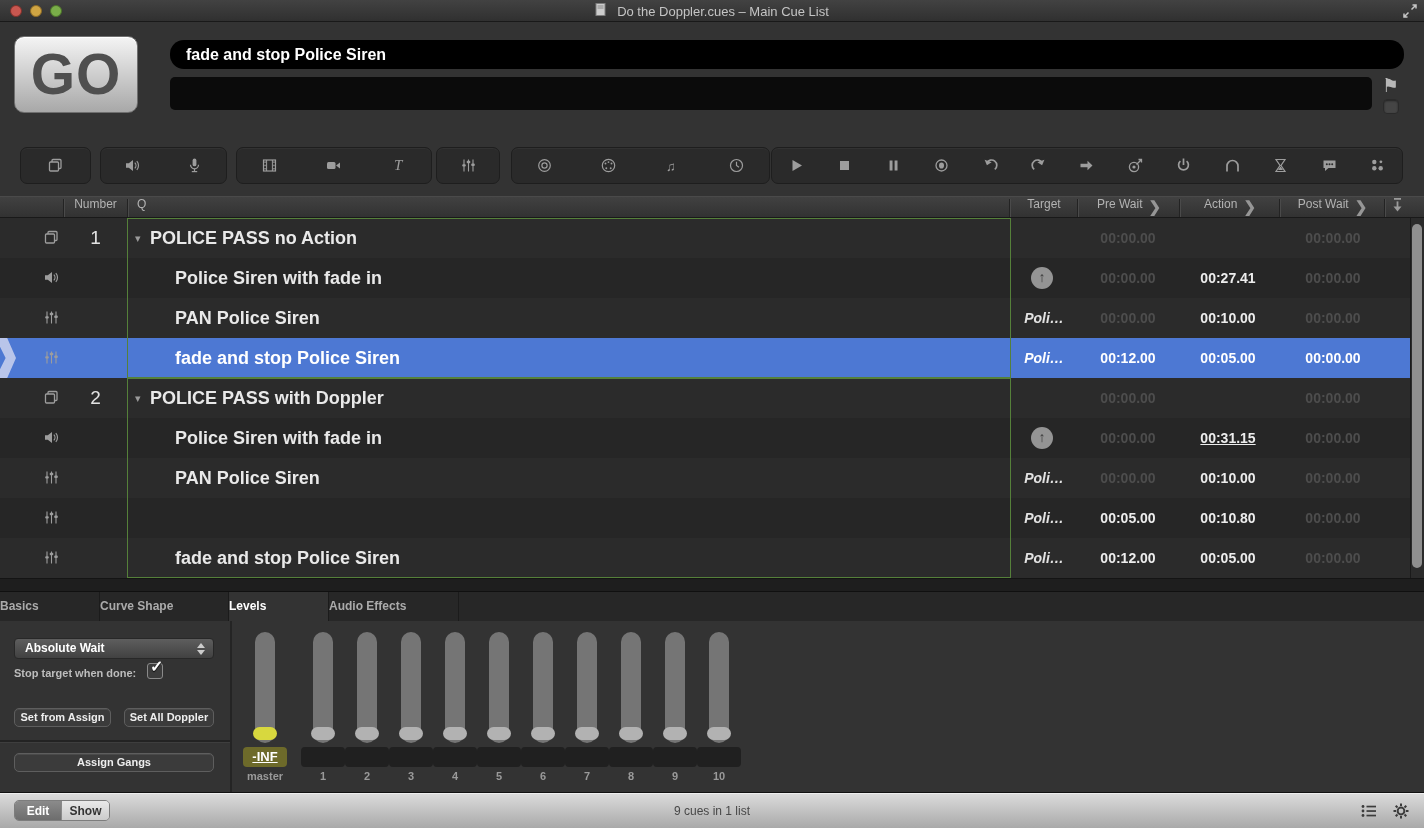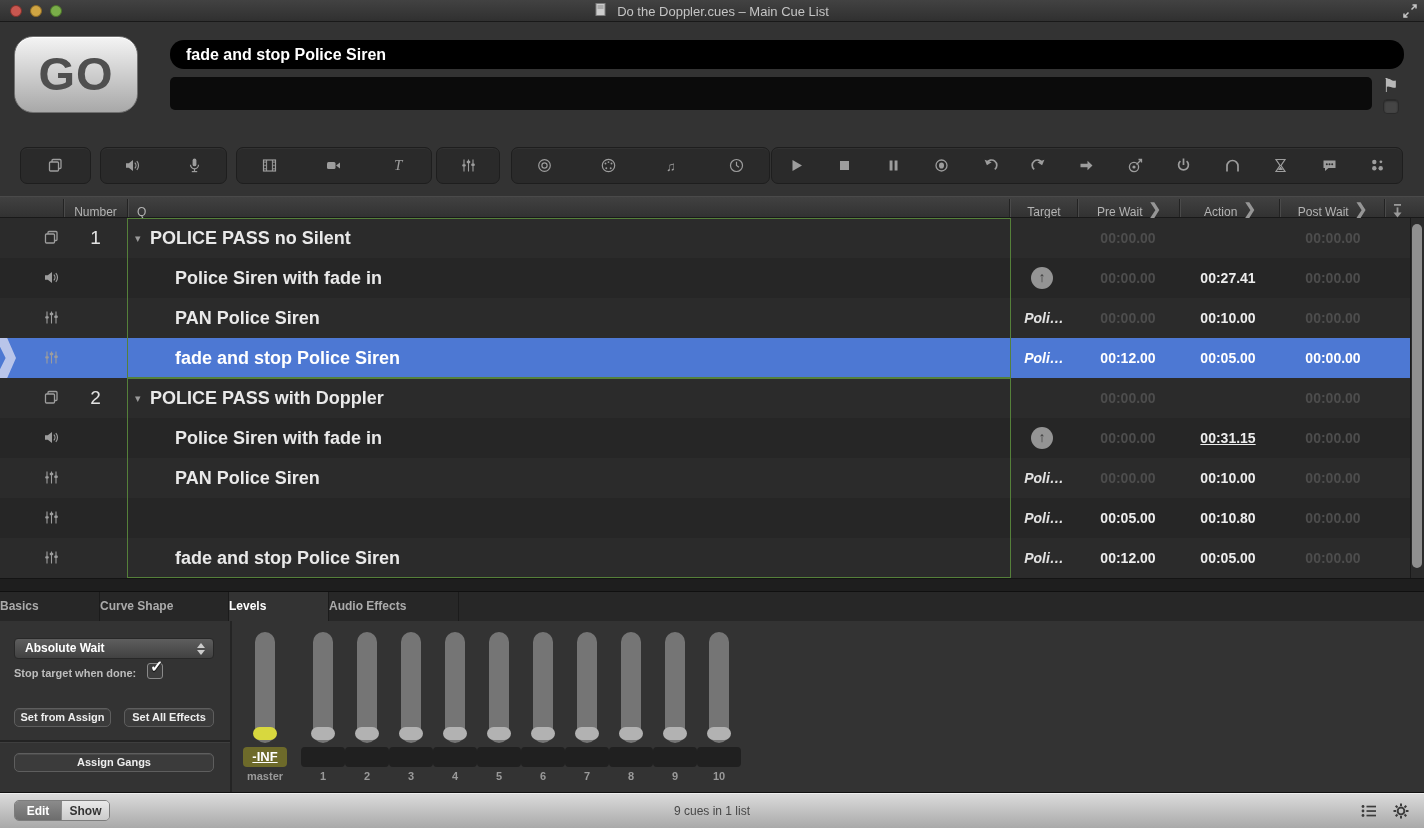--- a/index.html
+++ b/index.html
@@ -7,31 +7,31 @@
 #app{position:relative;width:1424px;height:828px;background:#333;font-family:"Liberation Sans",sans-serif;overflow:hidden;user-select:none}
 
 .titlebar{position:absolute;left:0;top:0;width:1424px;height:22px;background:linear-gradient(#424242,#303030);border-bottom:1px solid #191919}
 .tl{position:absolute;top:5px;width:12px;height:12px;border-radius:50%}
 .tl.red{left:10px;background:#c95750;border:1px solid #80302b}
 .tl.yellow{left:30px;background:#d0a543;border:1px solid #8d6b26}
 .tl.green{left:50px;background:#7aae49;border:1px solid #4c732a}
 .title-wrap{position:absolute;left:0;top:0;width:100%;height:22px;display:flex;align-items:center;justify-content:center;gap:11px;color:#c4c4c4;font-size:13px}
 .fs-icon{position:absolute;right:6px;top:3px;width:16px;height:16px}
 
-.gobtn{position:absolute;left:14px;top:36px;width:124px;height:77px;border-radius:19px;background:linear-gradient(#f4f4f4,#a8a8a8);border:1px solid #6f6f6f;color:#4f4f4f;font-size:47px;font-weight:bold;text-align:center;line-height:74px;letter-spacing:1px;box-shadow:inset 0 1px 0 #fff}
+.gobtn{position:absolute;left:14px;top:36px;width:124px;height:77px;border-radius:10px;background:linear-gradient(#f4f4f4,#a8a8a8);border:1px solid #6f6f6f;color:#4f4f4f;font-size:57px;font-weight:bold;text-align:center;line-height:74px;letter-spacing:1px;box-shadow:inset 0 1px 0 #fff}
 .cuename{position:absolute;left:170px;top:40px;width:1234px;height:29px;border-radius:14px;background:#000;color:#fff;font-size:16px;font-weight:bold;line-height:29px;padding-left:16px}
 .notesfield{position:absolute;left:170px;top:77px;width:1202px;height:33px;border-radius:5px;background:#0b0b0b}
 .flag{position:absolute;left:1382px;top:74px;font-size:19px;color:#b8b8b8}
 .flagbox{position:absolute;left:1383px;top:99px;width:16px;height:15px;border-radius:4px;background:#454545;border:1px solid #2a2a2a;box-shadow:inset 0 1px 2px #222}
 
 .tb-group{position:absolute;top:147px;height:37px;background:#2a2a2a;border:1px solid #1e1e1e;border-radius:7px;display:flex;align-items:center;justify-content:space-around;box-shadow:inset 0 1px 0 rgba(255,255,255,.04)}
 .tb-icon{width:17px;height:17px}
 
 .thead{position:absolute;left:0;top:196px;width:1424px;height:22px;background:linear-gradient(#414141,#323232);border-top:1px solid #4a4a4a;border-bottom:1px solid #191919;color:#b3b3b3;font-size:12px}
-.hcell{position:absolute;top:0;height:22px;display:flex;align-items:flex-end;justify-content:center;gap:6px}
+.hcell{position:absolute;top:0;height:22px;display:flex;align-items:flex-start;justify-content:center;gap:6px}
 .hsep{position:absolute;top:2px;width:1px;height:18px;background:#232323;box-shadow:1px 0 0 #4a4a4a}
 .chev{color:#969696;font-weight:bold;font-size:15px;line-height:20px}
 
 .cue-row{position:absolute;left:0;width:1410px;height:40px}
 .rname{position:absolute;top:0;height:40px;line-height:40px;font-size:18px;font-weight:600;color:#e9e9e9;white-space:nowrap}
 .rtime{position:absolute;top:0;height:40px;line-height:40px;width:100px;text-align:center;font-size:14px;font-weight:bold;color:#ededed}
 .rtime.dim{color:#4d4d4d}
 .rtarget{position:absolute;top:0;height:40px;line-height:40px;width:72px;text-align:center;font-size:14px;font-weight:bold;font-style:italic;color:#e2e2e2}
 .rnum{position:absolute;left:64px;top:0;width:63px;height:40px;line-height:40px;text-align:center;font-size:19px;color:#e2e2e2}
 .disc{position:absolute;left:135px;top:0;height:40px;line-height:40px;font-size:11px;color:#9a9a9a}
@@ -281,21 +281,21 @@
   </div>
 
   <div id="rows">
       <div class="cue-row" style="position: absolute; left: 0px; top: 218px; width: 1410px; height: 40px; background: rgb(43, 43, 43);">
         <div style="position: absolute; left: 43px; top: 11px; width: 17px; height: 17px;"><svg width="17" height="17" viewBox="0 0 17 17">
             <rect x="5" y="2.5" width="9" height="9" rx="1" fill="none" stroke="#9d9d9d" stroke-width="1.3"></rect>
             <rect x="2.5" y="5" width="9" height="9" rx="1" fill="#2a2a2a" stroke="#9d9d9d" stroke-width="1.3"></rect>
           </svg></div>
         <div class="rnum" style="position: absolute;">1</div>
         <div class="disc" style="position: absolute;">▾</div>
-        <div class="rname" style="position: absolute; left: 150px;">POLICE PASS no Silent</div>
+        <div class="rname" style="position: absolute; left: 150px;">POLICE PASS no Action</div>
         <div class="rtime dim" style="position: absolute; left: 1078px;">00:00.00</div>
         <div class="rtime dim" style="position: absolute; left: 1283px;">00:00.00</div>
       </div>
       <div class="cue-row" style="position: absolute; left: 0px; top: 258px; width: 1410px; height: 40px; background: rgb(38, 38, 38);">
         <div style="position: absolute; left: 43px; top: 11px; width: 17px; height: 17px;"><svg width="17" height="17" viewBox="0 0 17 17">
             <path d="M2,6.2 h2.8 L9,3 v11 L4.8,10.8 H2 z" fill="#9d9d9d"></path>
             <path d="M10.8,5.6 a4.2,4.2 0 0 1 0,5.8" fill="none" stroke="#9d9d9d" stroke-width="1.2"></path>
             <path d="M12.8,4.1 a6.6,6.6 0 0 1 0,8.8" fill="none" stroke="#9d9d9d" stroke-width="1.2"></path>
           </svg></div>
         <div class="rname" style="position: absolute; left: 175px;">Police Siren with fade in</div>
@@ -441,21 +441,21 @@
   </div>
 
   <div class="panel">
     <div class="pdivider"></div>
     <div class="dropdown"><span>Absolute Wait</span><span class="dd-arrows"></span></div>
     <div class="stoplabel">Stop target when done:</div>
     <div class="checkbox">
         <span class="mark">✓</span>
       </div>
     <div class="pbtn" style="left:14px;top:87px;width:97px">Set from Assign</div>
-    <div class="pbtn" style="left:124px;top:87px;width:90px">Set All Effects</div>
+    <div class="pbtn" style="left:124px;top:87px;width:90px">Set All Doppler</div>
     <div class="ldiv"></div>
     <div class="pbtn" style="left:14px;top:132px;width:200px">Assign Gangs</div>
     <div id="sliders">
         <div class="sl-track" style="position: absolute; left: 255px; top: 11px;"></div>
         <div class="sl-thumb master" style="position: absolute; left: 253px; top: 106px;"></div>
         <div class="sl-box master" style="position: absolute; left: 243px; top: 126px; text-decoration: underline;">-INF</div>
         <div class="sl-label" style="position: absolute; left: 235px; top: 149px;">master</div>
         <div class="sl-track" style="position: absolute; left: 313px; top: 11px;"></div>
         <div class="sl-thumb" style="position: absolute; left: 311px; top: 106px;"></div>
         <div class="sl-box" style="position: absolute; left: 301px; top: 126px;"></div>

